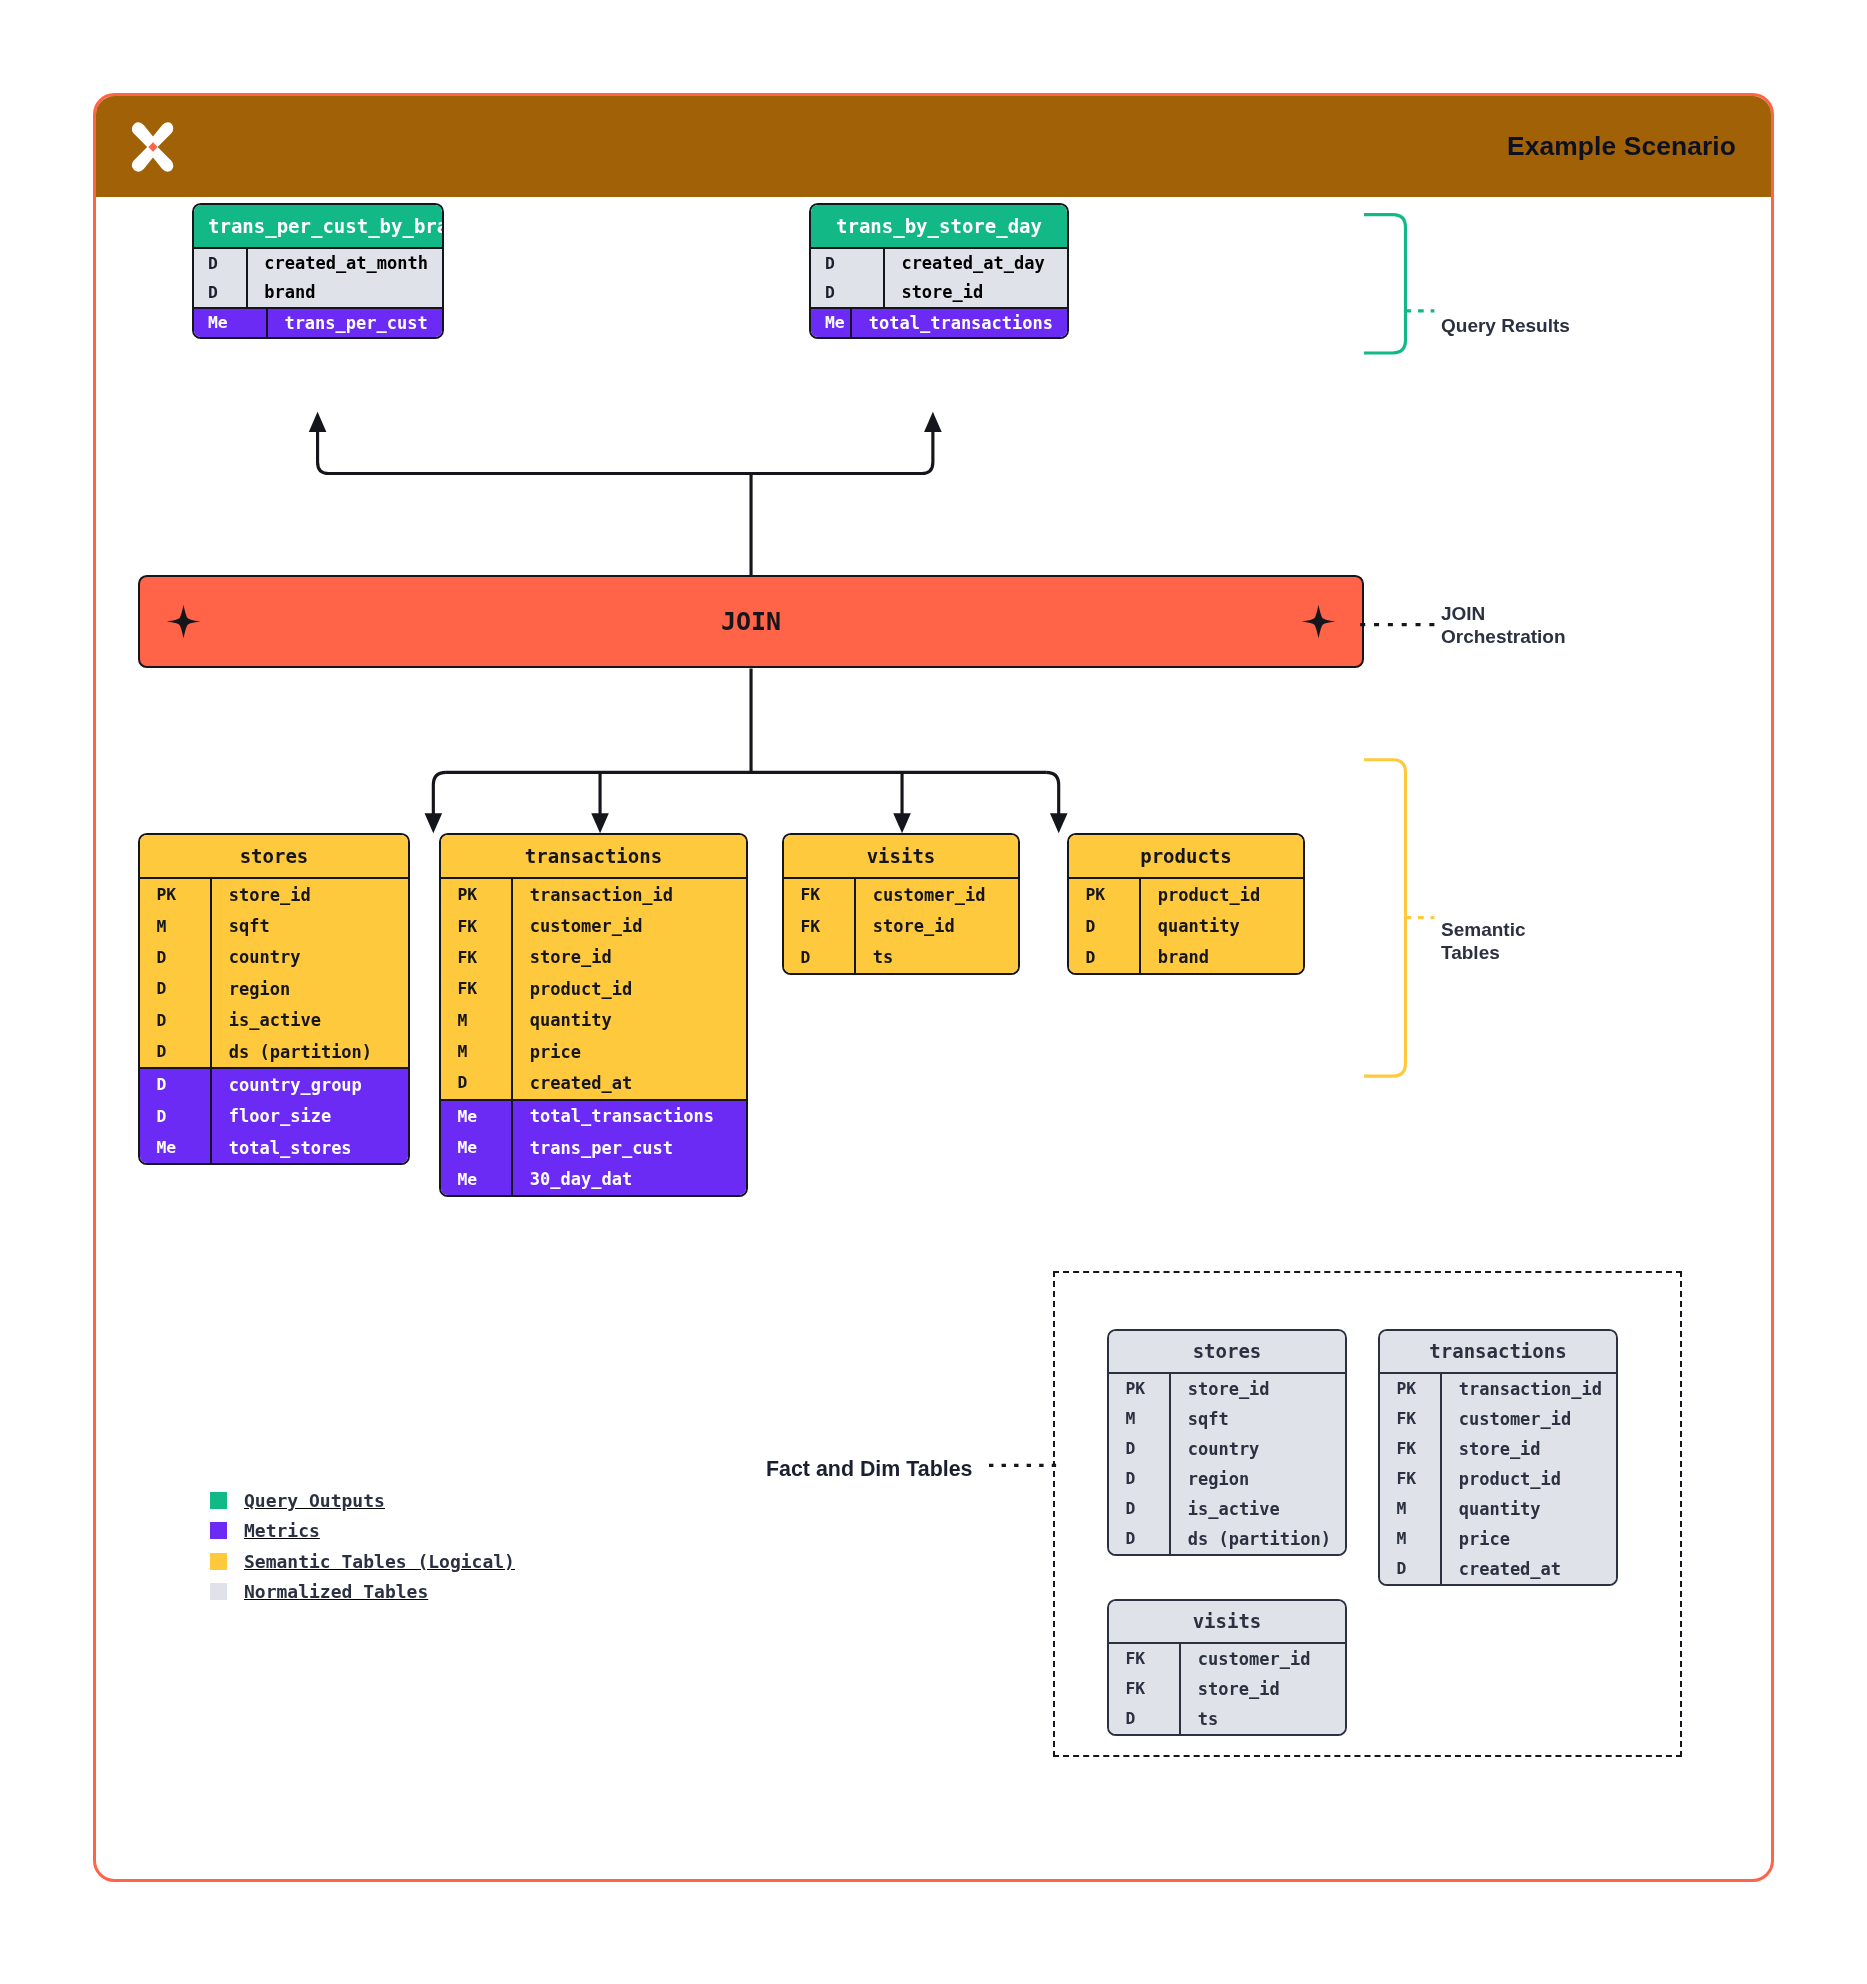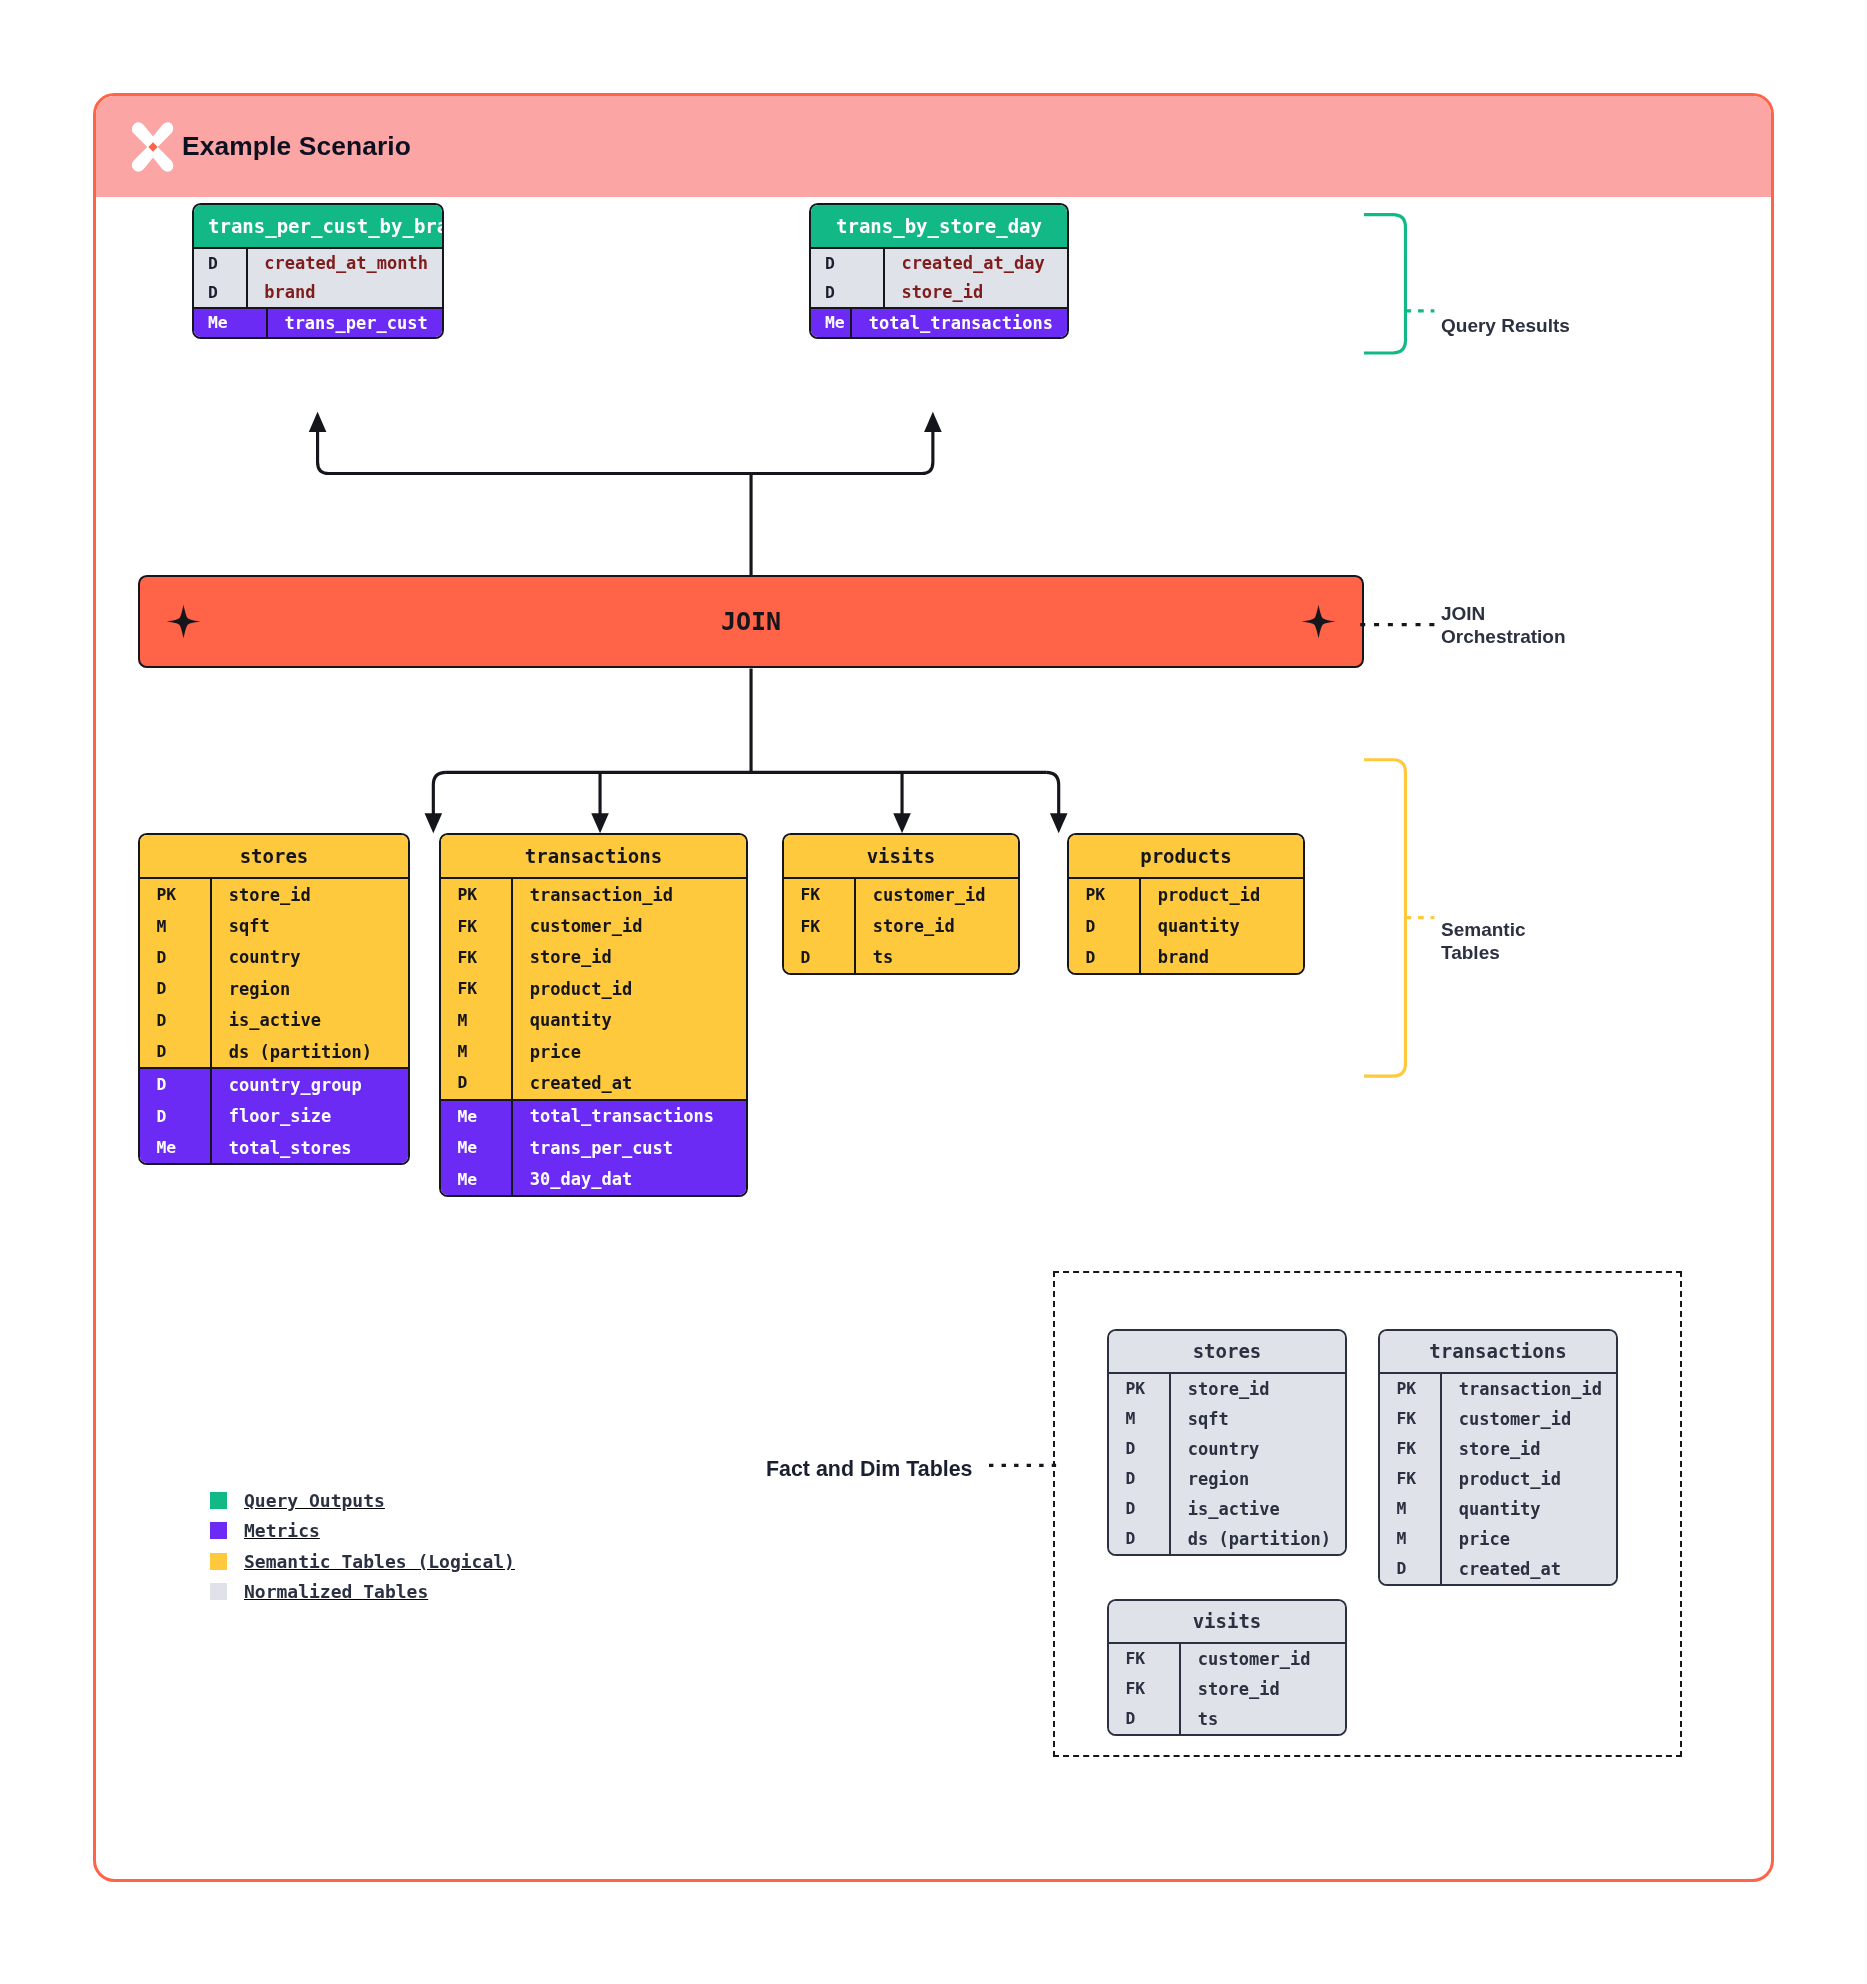--- a/index.html
+++ b/index.html
@@ -26,24 +26,24 @@
     border-radius: 21.4px;
     background: #ffffff;
     box-sizing: border-box;
     overflow: hidden;
   }
   #header {
     position: absolute;
     left: 0; top: 0;
     width: 100%;
     height: 101px;
-    background: #fca5a5;
+    background: #a16207;
     display: flex;
     align-items: center;
-    justify-content: flex-start;
+    justify-content: space-between;
     box-sizing: border-box;
     padding: 0 35px 0 28px;
   }
   #logo { width: 58px; height: 58px; display: block; }
   #header-title {
     color: #0d1021;
     font-size: 26.4px;
     font-weight: bold;
     letter-spacing: 0.1px;
   }
@@ -71,21 +71,21 @@
     vertical-align: middle;
     white-space: nowrap;
   }
 
   
   .qr .thead   { background:#12b886; color:#ffffff; font-size:19px; padding:10px 14px; }
   .qr .sect.dims { background:#dfe2e8; border-top:2.5px solid #15161c; }
   .qr .sect.mets { background:#6c2bf5; border-top:2.5px solid #15161c; }
   .qr .k { width: 58px; font-size:16.4px; color:#1b2030; padding:4.4px 0 4.4px 14px;
            border-right:2.5px solid #15161c; }
-  .qr .v { font-size:17px; color:#7f1d1d; padding:4.4px 14px 4.4px 16.4px; }
+  .qr .v { font-size:17px; color:#000000; padding:4.4px 14px 4.4px 16.4px; }
   .qr .mets .k, .qr .mets .v { color:#ffffff; }
 
   
   .sem .thead { background:#ffc93e; color:#15161c; font-size:19px; padding:10px 14px; }
   .sem .sect.dims { background:#ffc93e; border-top:2.5px solid #15161c; }
   .sem .sect.mets { background:#6c2bf5; border-top:2.5px solid #15161c; }
   .sem .k { width: 54px; font-size:16.4px; color:#15161c; padding:5.7px 0 5.7px 16.4px;
             border-right:2.5px solid #15161c; }
   .sem .v { font-size:17px; color:#15161c; padding:5.7px 14px 5.7px 16.4px; }
   .sem .mets .k, .sem .mets .v { color:#ffffff; }

